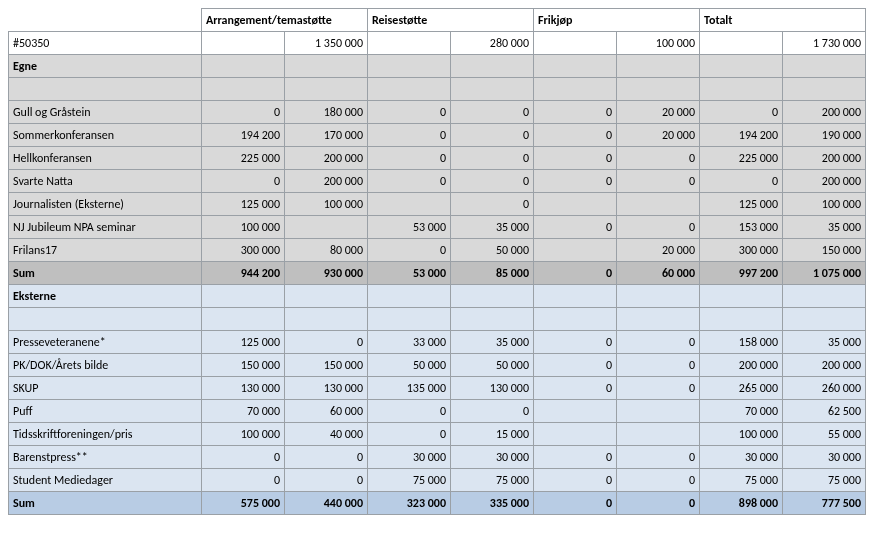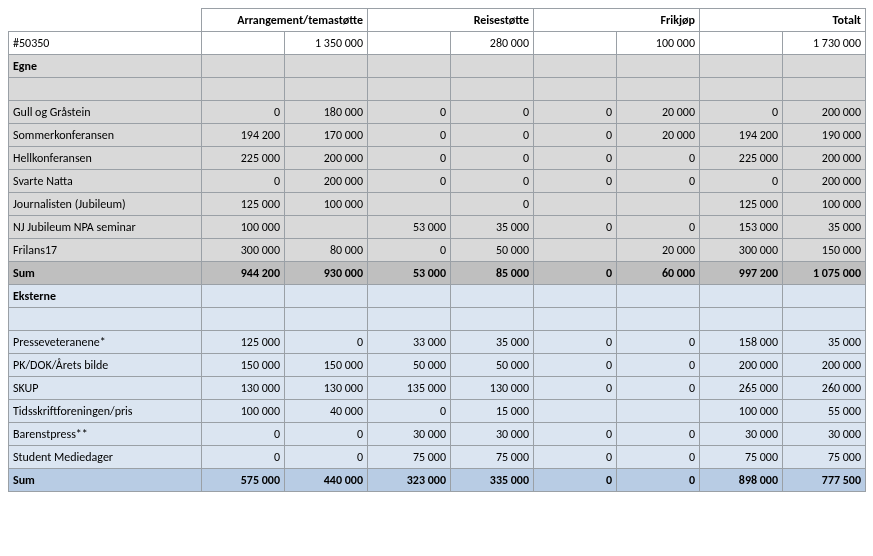--- a/index.html
+++ b/index.html
@@ -22,21 +22,21 @@
     vertical-align: middle;
     overflow: hidden;
     white-space: nowrap;
   }
   .noborder {
     border: none;
     background: #fff;
   }
   .num { text-align: right; }
   .bold { font-weight: bold; }
-  .center { text-align: right; }
+  .center { text-align: left; }
   .egne-row td { background: #d9d9d9; }
   .egne-sum td { background: #bfbfbf; }
   .eks-row td { background: #dbe5f1; }
   .eks-sum td { background: #b8cce4; }
   col.c0 { width: 193px; }
   col.c { width: 83px; }
 </style>
 </head>
 <body>
 
@@ -131,21 +131,21 @@
         <td class="num">0</td>
         <td class="num">200 000</td>
         <td class="num">0</td>
         <td class="num">0</td>
         <td class="num">0</td>
         <td class="num">0</td>
         <td class="num">0</td>
         <td class="num">200 000</td>
       </tr>
       <tr class="egne-row">
-        <td>Journalisten (Jubileum)</td>
+        <td>Journalisten (Eksterne)</td>
         <td class="num">125 000</td>
         <td class="num">100 000</td>
         <td class="num"></td>
         <td class="num">0</td>
         <td class="num"></td>
         <td class="num"></td>
         <td class="num">125 000</td>
         <td class="num">100 000</td>
       </tr>
       <tr class="egne-row">
@@ -230,20 +230,31 @@
         <td class="num">130 000</td>
         <td class="num">130 000</td>
         <td class="num">135 000</td>
         <td class="num">130 000</td>
         <td class="num">0</td>
         <td class="num">0</td>
         <td class="num">265 000</td>
         <td class="num">260 000</td>
       </tr>
       <tr class="eks-row">
+        <td>Puff</td>
+        <td class="num">70 000</td>
+        <td class="num">60 000</td>
+        <td class="num">0</td>
+        <td class="num">0</td>
+        <td class="num"></td>
+        <td class="num"></td>
+        <td class="num">70 000</td>
+        <td class="num">62 500</td>
+      </tr>
+      <tr class="eks-row">
         <td>Tidsskriftforeningen/pris</td>
         <td class="num">100 000</td>
         <td class="num">40 000</td>
         <td class="num">0</td>
         <td class="num">15 000</td>
         <td class="num"></td>
         <td class="num"></td>
         <td class="num">100 000</td>
         <td class="num">55 000</td>
       </tr>

